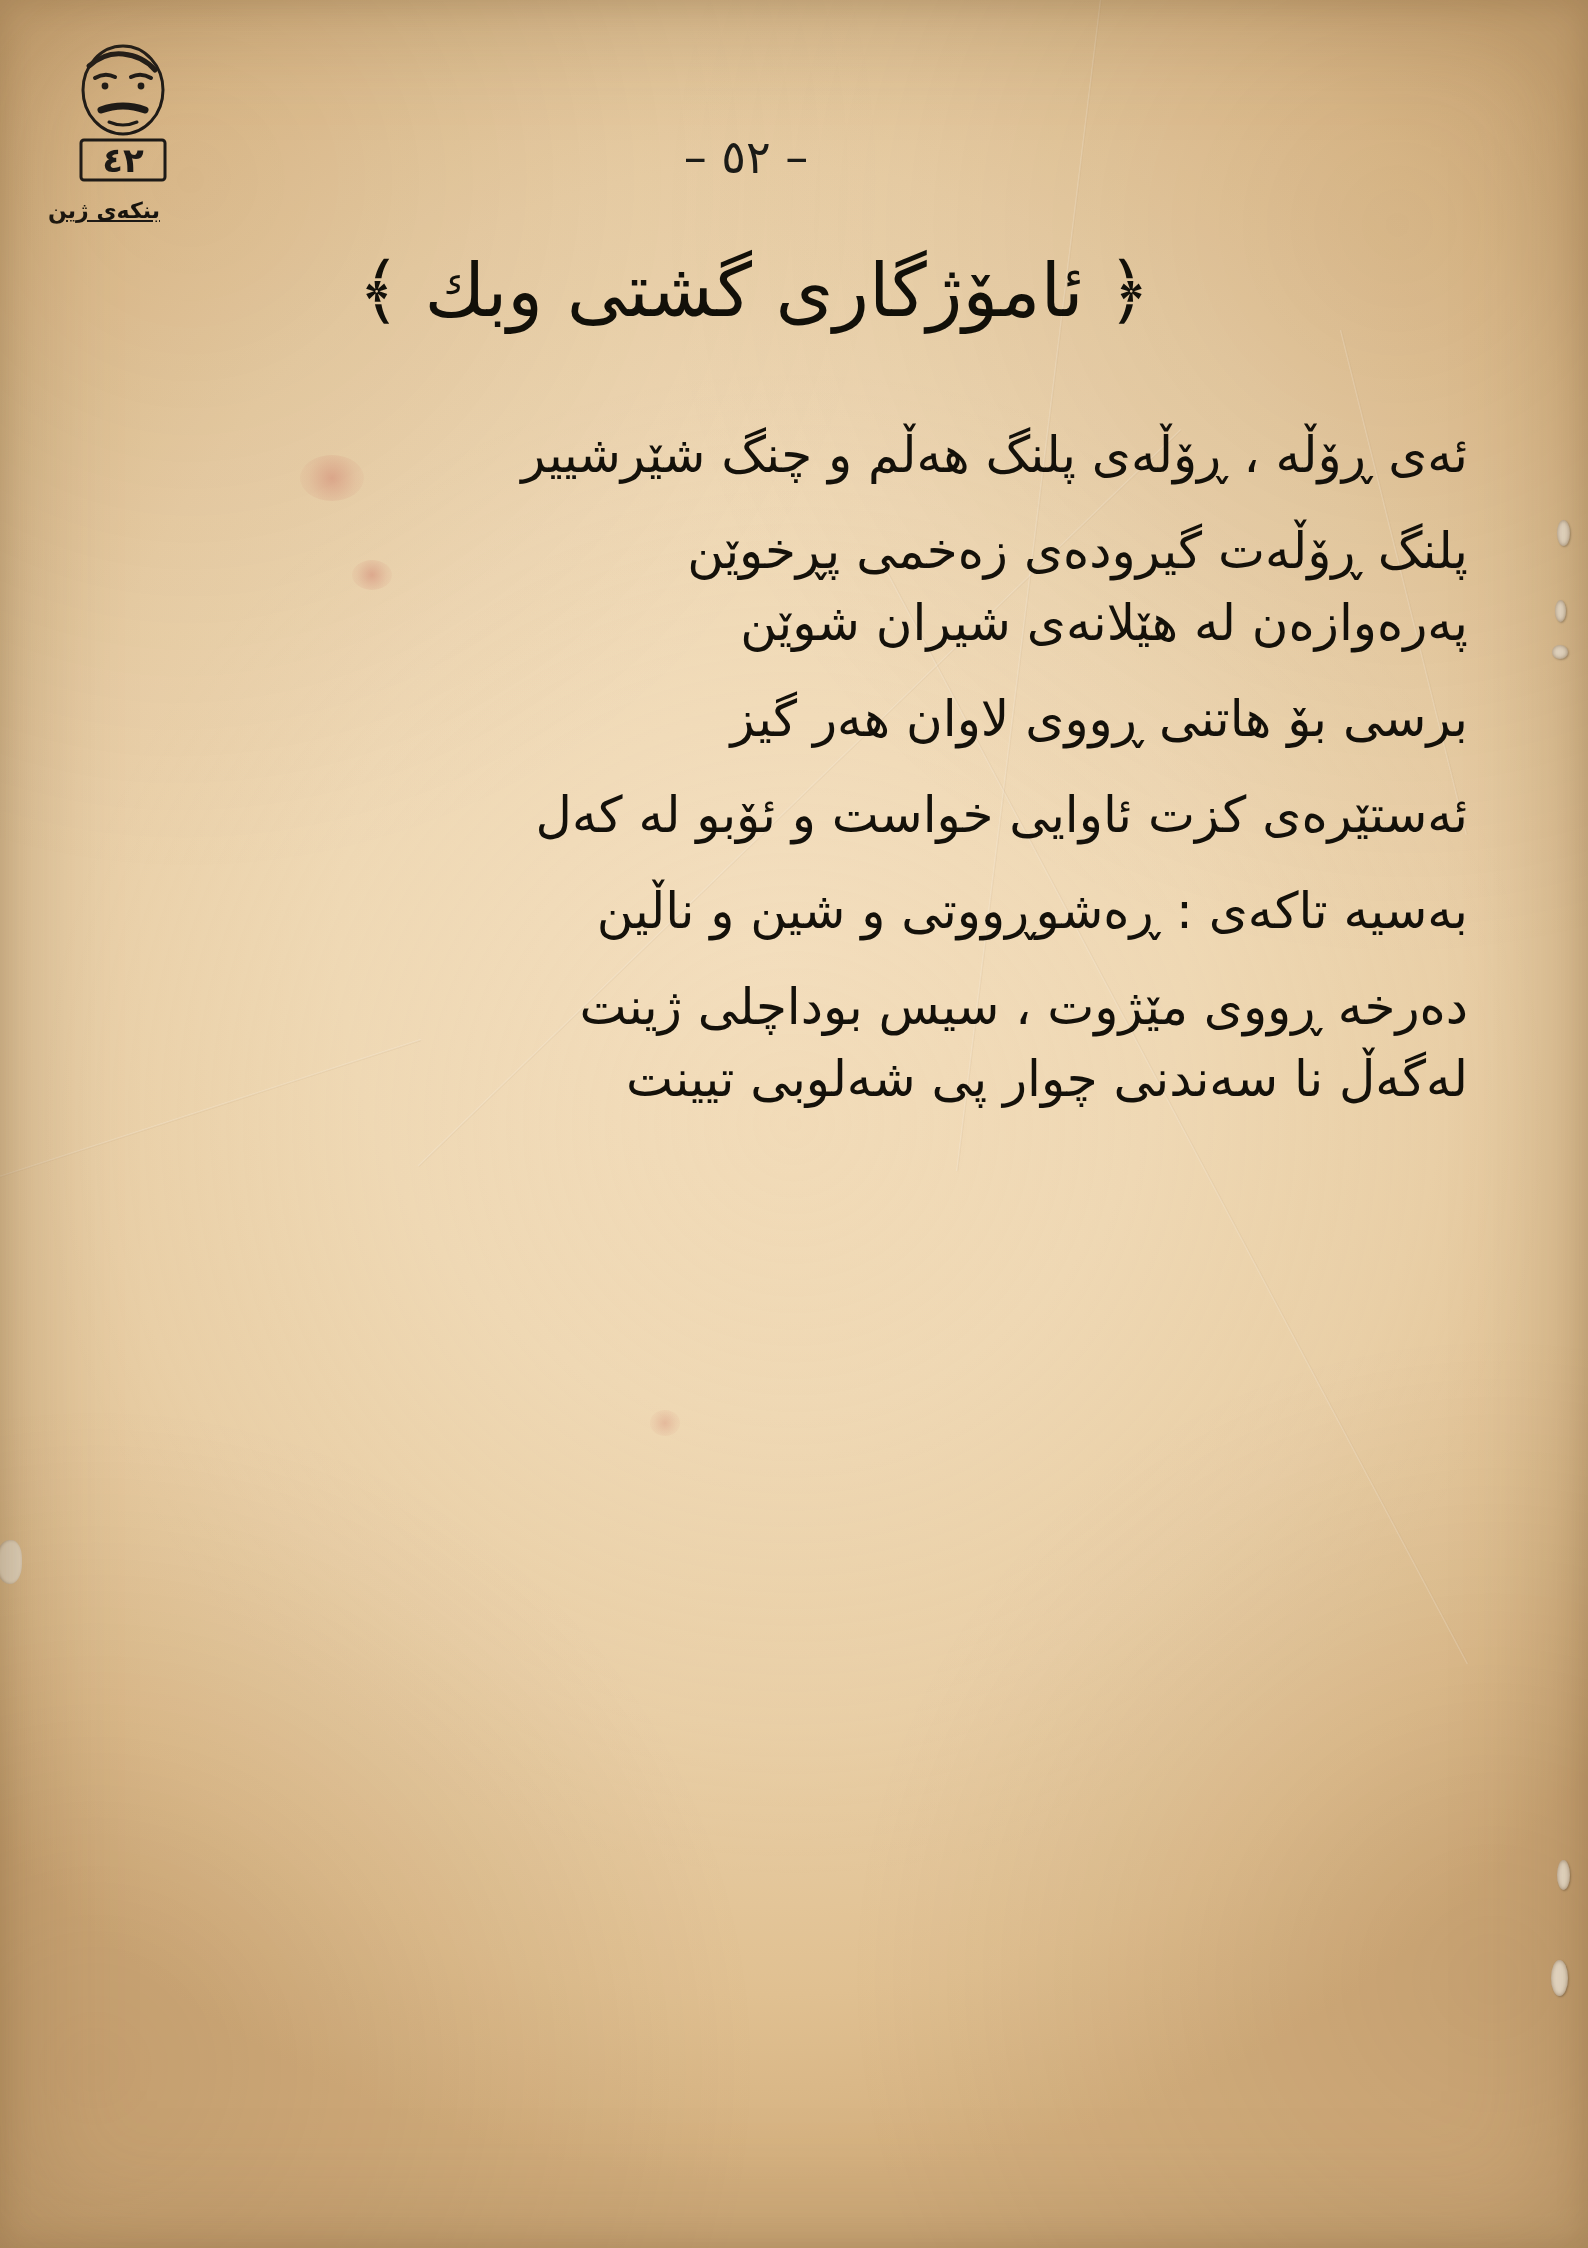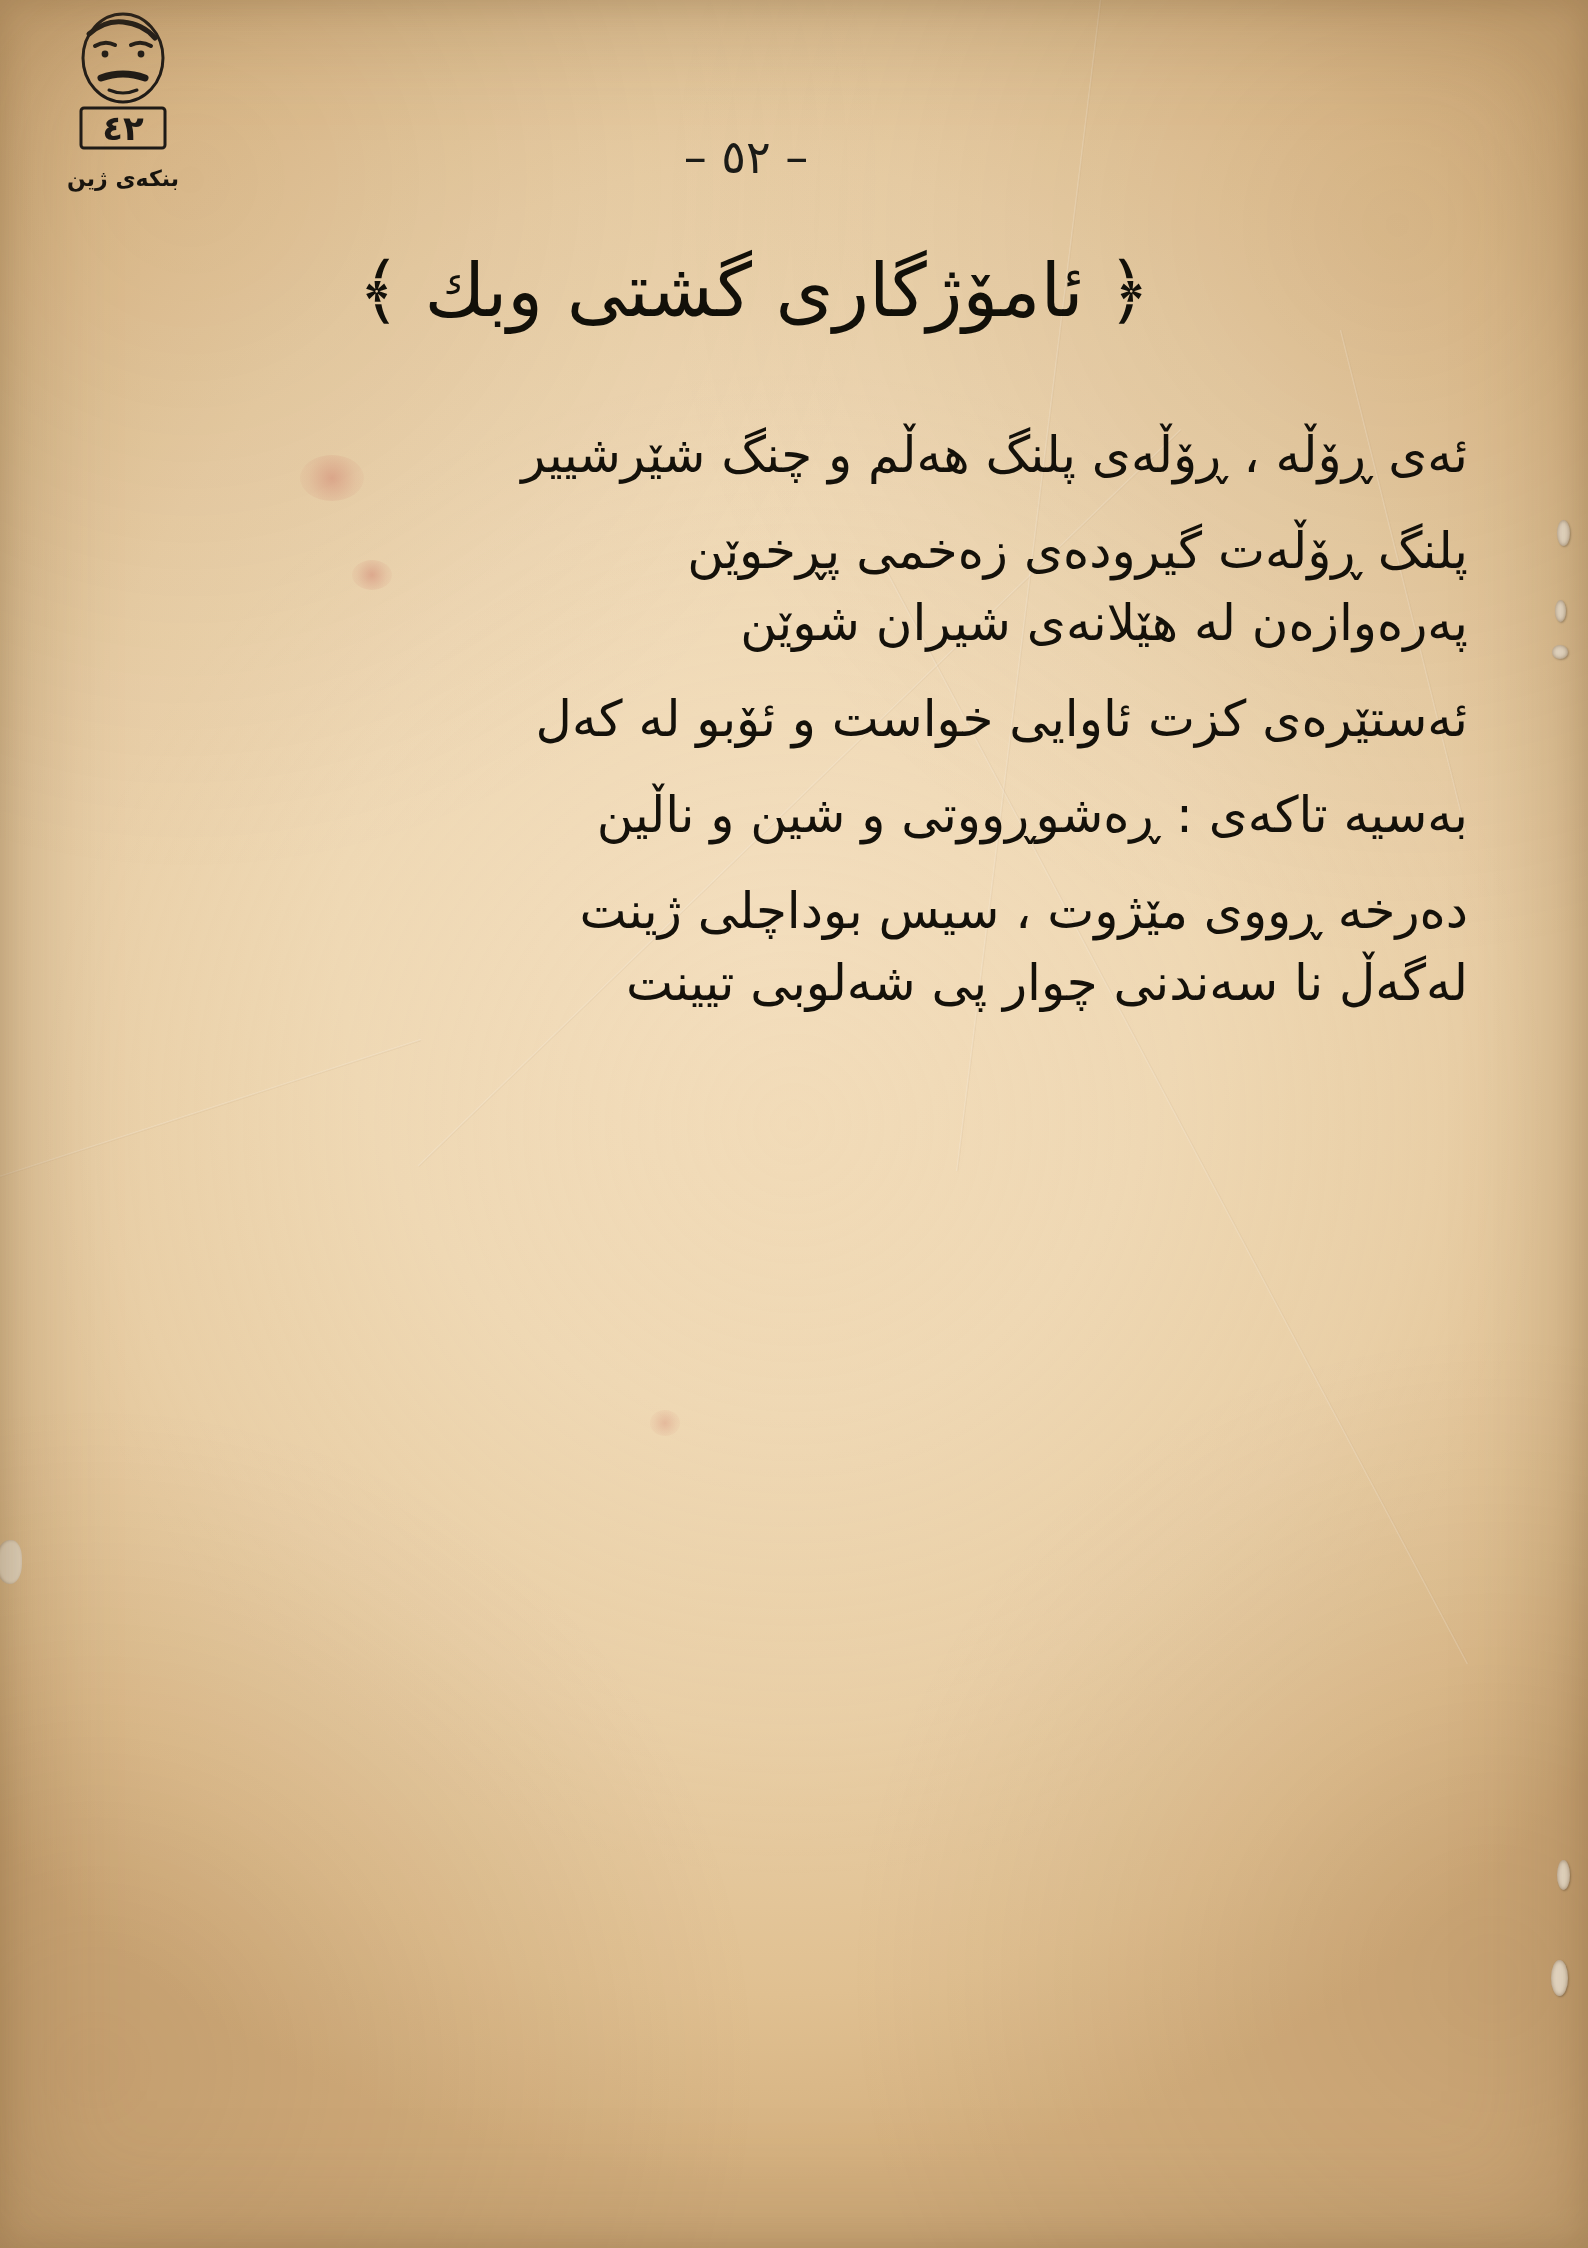--- a/index.html
+++ b/index.html
@@ -75,25 +75,26 @@
     left: -4px; top: 1540px;
     width: 26px; height: 44px;
     background: #e7dbc6;
     border-radius: 50% 40% 45% 50%;
     box-shadow: 1px 0 3px rgba(90,60,30,0.35) inset;
   }
 
   
   .stamp {
     position: absolute;
-    top: 12px;
+    top: 44px;
     left: 48px;
     width: 150px;
-    text-align: center;
+    text-align: left;
     color: #1d1a17;
+    text-decoration: underline;
   }
   .stamp svg { display: block; margin: 0 auto; }
   .stamp-label {
     font-family: "DejaVu Sans", sans-serif;
     font-size: 22px;
     font-weight: 700;
     letter-spacing: 0;
     margin-top: 4px;
     color: #17140f;
   }
@@ -184,20 +185,21 @@
       <div class="stanza">
         <div class="line">ئەی ڕۆڵە ، ڕۆڵەی پلنگ هەڵم و چنگ شێرشییر</div>
       </div>
 
       <div class="stanza">
         <div class="line">پلنگ ڕۆڵەت گیرودەی زەخمی پڕخوێن</div>
         <div class="line">پەرەوازەن لە هێلانەی شیران شوێن</div>
       </div>
 
       <div class="stanza">
+        <div class="line">برسی بۆ هاتنی ڕووی لاوان هەر گیز</div>
       </div>
 
       <div class="stanza">
         <div class="line">ئەستێرەی كزت ئاوایی خواست و ئۆبو لە كەل</div>
       </div>
 
       <div class="stanza">
         <div class="line">بەسیە تاكەی : ڕەشوڕووتی و شین و ناڵین</div>
       </div>
 

